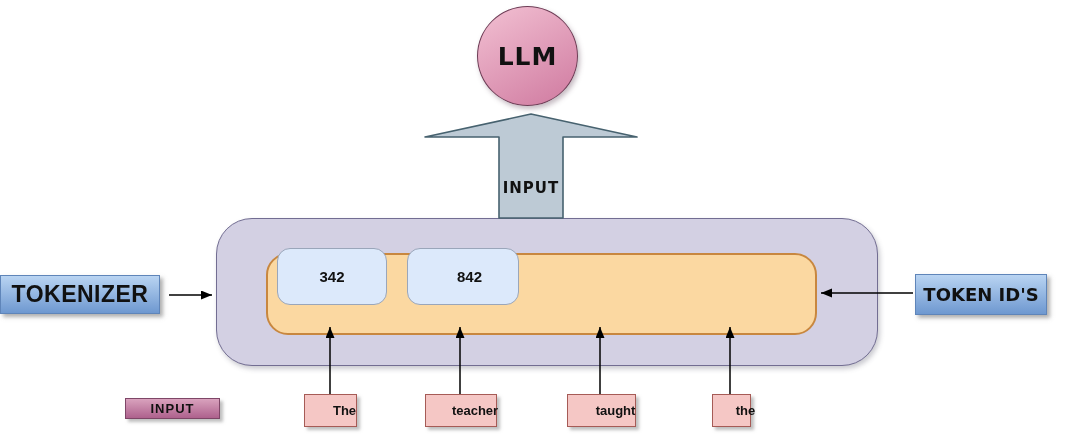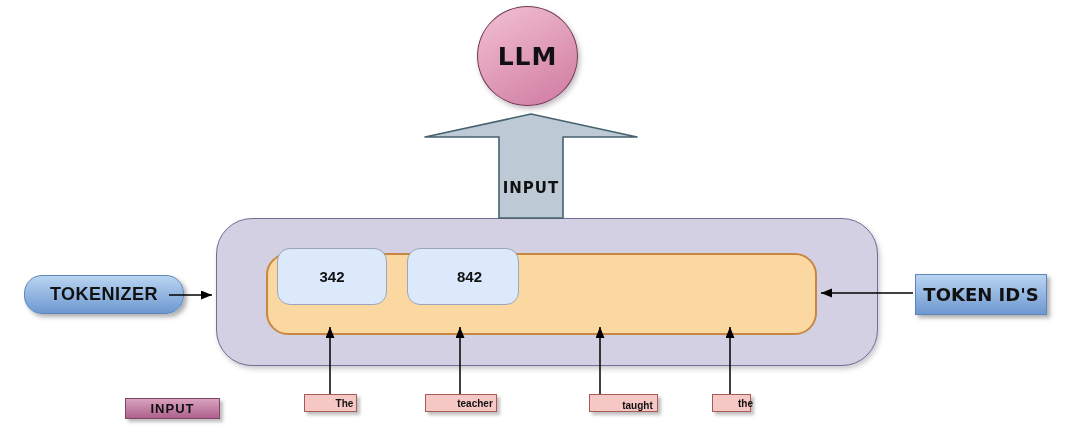--- a/index.html
+++ b/index.html
@@ -48,35 +48,35 @@
   }
   .t0{left:277px; width:110px;} .t1{left:407px; width:112px;padding-left:13px;}
   .t2{left:543px; width:112px;} .t3{left:675px; width:112px;}
 
   .label-box{
     background:linear-gradient(180deg, var(--label_box_fill_top) 0%, var(--label_box_fill_bottom) 100%);
     border:1px solid var(--label_box_stroke);
     box-shadow:3px 3px 4px rgba(110,110,110,.55);
   }
   .tokenizer-box{
-    left:24px; top:275px; width:160px; height:39px;
-    font-weight:bold; font-size:18px; letter-spacing:.5px;border-radius:18px;
+    left:0; top:275px; width:160px; height:39px;
+    font-weight:bold; font-size:23px; letter-spacing:.5px;
   }
   .tokenids-box{
     left:915px; top:274px; width:132px; height:41px;
     font-family:"DejaVu Sans", sans-serif; font-weight:bold; font-size:18px;
   }
   .word-box{
-    top:394px; height:18px;
+    top:394px; height:33px;
     background:var(--word_fill); border:1px solid var(--word_stroke);
     box-shadow:3px 3px 3px rgba(130,130,130,.5);
-    font-weight:bold; font-size:10px;padding-left:28px;
+    font-weight:bold; font-size:13px;padding-left:28px;
   }
   .w0{left:304px; width:53px;} .w1{left:425px; width:72px;}
-  .w2{left:589px; width:69px;align-items:flex-end;} .w3{left:712px; width:39px;}
+  .w2{left:567px; width:69px;} .w3{left:712px; width:39px;}
   .legend-box{
     left:125px; top:398px; width:95px; height:21px;
     background:linear-gradient(180deg, var(--legend_fill_top) 0%, var(--legend_fill_bottom) 100%);
     border:1px solid var(--legend_stroke);
     box-shadow:3px 3px 3px rgba(130,130,130,.5);
     font-weight:bold; font-size:13px; letter-spacing:1px;
   }
   .overlay{left:0; top:0; width:1067px; height:437px; pointer-events:none;}
 </style>
 </head>

